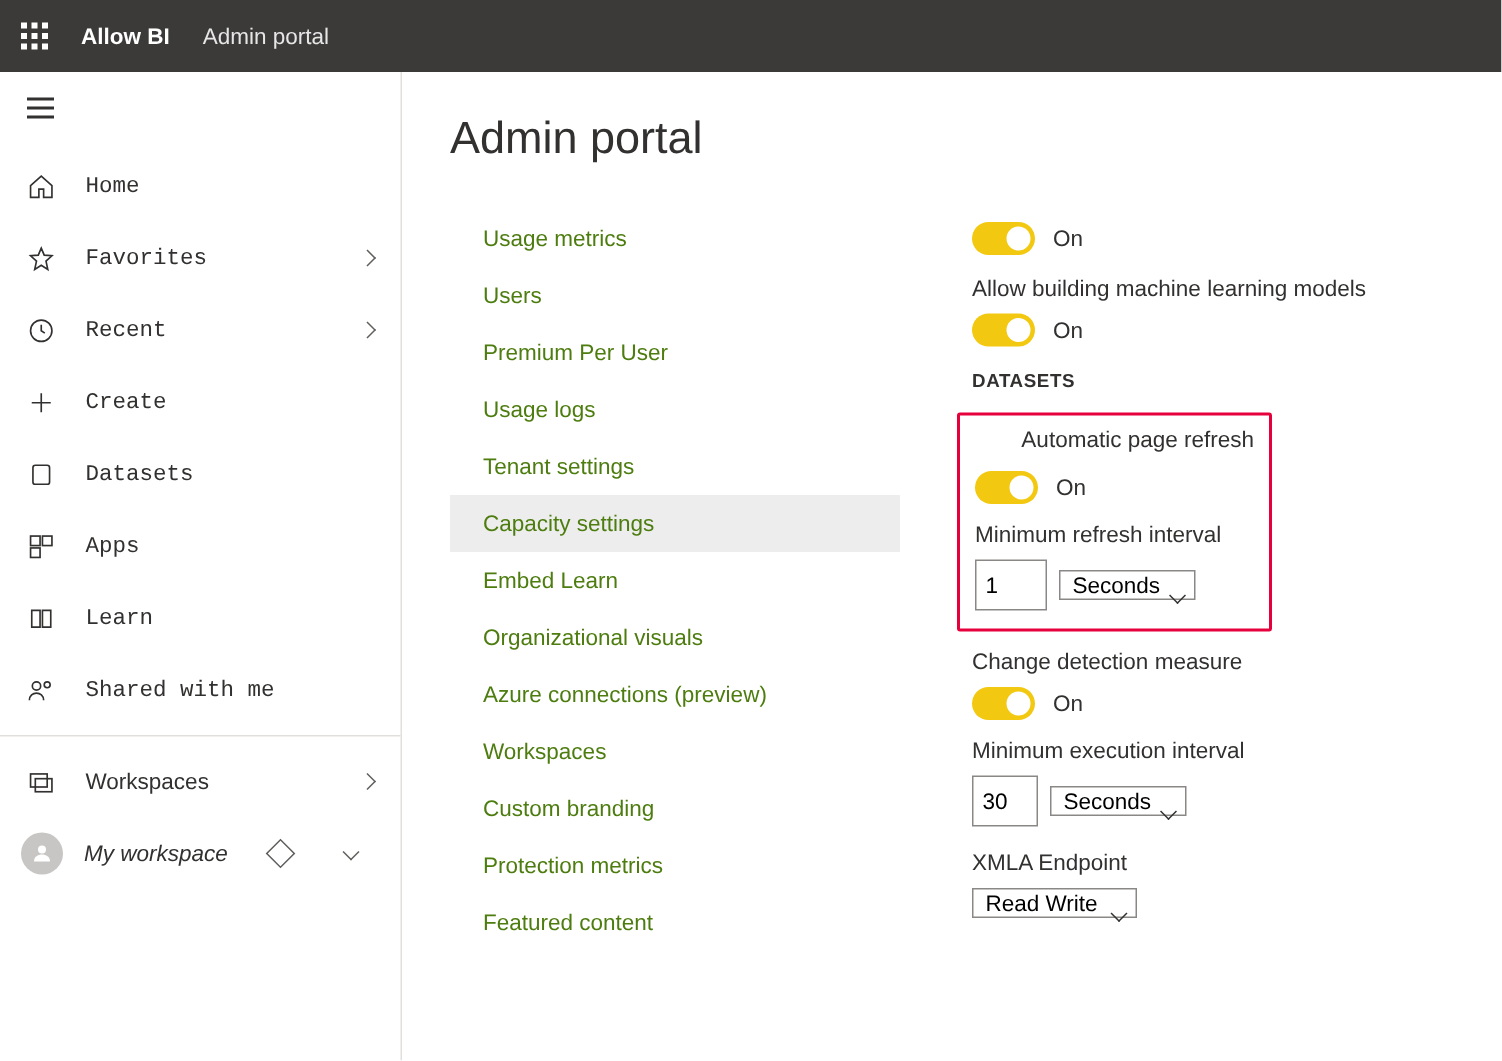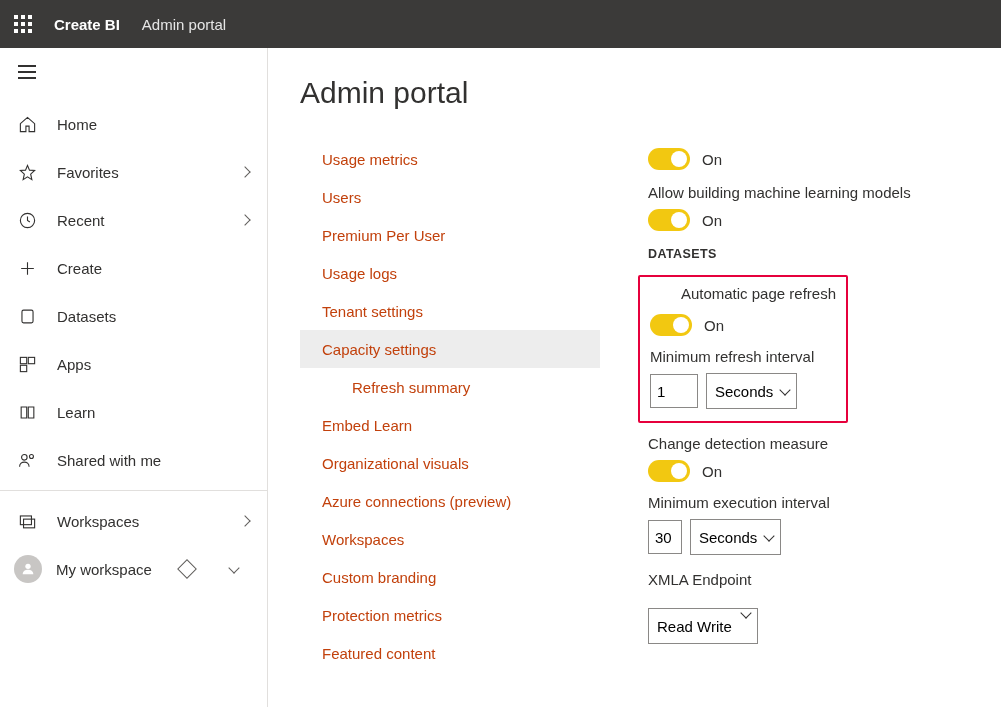--- a/index.html
+++ b/index.html
@@ -21,51 +21,51 @@
 
   
   .main { display: flex; height: calc(707px - 48px); }
   .sidebar { width: 268px; border-right: 1px solid #e1dfdd; display: flex; flex-direction: column; }
   .content { flex: 1; background: #fff; overflow: hidden; }
 
   
   .side-collapse { height: 48px; display: flex; align-items: center; padding: 0 18px; }
   .hamburger { width: 18px; height: 14px; display:flex; flex-direction:column; justify-content:space-between;}
   .hamburger span{height:2px; background:#323130; width:100%;}
-  .nav { list-style:none; padding: 4px 0 0 0; }
+  .nav { list-style:none; padding: 4px 0 0 0; font-family: Liberation Mono, monospace; }
   .nav-item { display:flex; align-items:center; height:48px; padding:0 18px; gap:20px; cursor:pointer; font-size:15px;}
   .nav-item .spacer{flex:1;}
   .nav-item svg{width:19px;height:19px; stroke:#323130; fill:none; stroke-width:1.4;}
   .chev { width:8px;height:8px;border-right:1.6px solid #605e5c;border-bottom:1.6px solid #605e5c; transform:rotate(-45deg);}
   .divider{height:1px; background:#e1dfdd; margin:6px 0;}
-  .ws-row{display:flex; align-items:center; height:48px; padding:0 14px; gap:14px; font-size:15px;}
+  .ws-row{display:flex; align-items:center; height:48px; padding:0 14px; gap:14px; font-size:15px;font-style:italic;}
   .avatar{width:28px;height:28px;border-radius:50%;background:#c8c6c4;display:flex;align-items:center;justify-content:center;}
   .avatar svg{width:16px;height:16px;fill:#fff;}
   .diamond{width:14px;height:14px;border:1.4px solid #605e5c;transform:rotate(45deg);}
   .chev-down{width:8px;height:8px;border-right:1.6px solid #605e5c;border-bottom:1.6px solid #605e5c;transform:rotate(45deg);margin-bottom:3px;}
 
   
   .content-inner{padding:28px 0 0 32px; display:flex; gap:48px;}
   .page-title{font-size:30px; font-weight:350; color:#323130; margin-bottom:30px;}
   .subnav{list-style:none; width:300px;}
-  .subnav-item{height:38px; display:flex; align-items:center; padding:0 22px; font-size:15px; color:#c2410c; cursor:pointer;}
+  .subnav-item{height:38px; display:flex; align-items:center; padding:0 22px; font-size:15px; color:#4d7c0f; cursor:pointer;}
   .subnav-item.selected{background:#ededed;}
   .subnav-sub{padding-left:52px;}
 
   .settings-col{flex:1; padding-top:8px; padding-right:40px;}
   .toggle-row{display:flex; align-items:center; gap:12px; margin-bottom:14px; font-size:15px;}
   .toggle{width:42px;height:22px;background:#f2c811;border-radius:11px;position:relative;cursor:pointer;}
   .toggle::after{content:"";position:absolute;right:3px;top:3px;width:16px;height:16px;border-radius:50%;background:#fff;}
   .setting-label{font-size:15px; margin-bottom:10px;}
   .section-heading{font-size:12.5px; font-weight:700; letter-spacing:0.4px; color:#323130; margin-top:10px; margin-bottom:8px;}
   .highlight-box{border:2px solid #e6003c; padding:8px 10px 12px 10px; border-radius:2px; margin:6px 0 6px -10px; display:inline-block; min-width:210px;}
   .input-row{display:flex; gap:8px; align-items:center;}
   .num-input{width:48px; height:34px; border:1px solid #8a8886; font-size:15px; padding:0 6px;}
-  .num-input.wide{width:34px;}
-  .select{height:36px; border:1px solid #8a8886; font-size:15px; padding:0 22px 0 8px; background:#fff; appearance:none; position:relative;}
+  .num-input.wide{width:44px;}
+  .select{height:20px; border:1px solid #8a8886; font-size:15px; padding:0 22px 0 8px; background:#fff; appearance:none; position:relative;}
   .select-wrap{position:relative; display:inline-block;}
   .select-wrap::after{content:""; position:absolute; right:8px; top:13px; width:7px;height:7px;border-right:1.5px solid #323130;border-bottom:1.5px solid #323130; transform:rotate(45deg); pointer-events:none;}
   .mb8{margin-bottom:8px;}
   .mb12{margin-bottom:12px;text-align:right;}
   .mb16{margin-bottom:16px;}
 </style>
 </head>
 <body>
 
 <div class="topbar">
@@ -73,21 +73,21 @@
     <span></span>
       <span></span>
       <span></span>
       <span></span>
       <span></span>
       <span></span>
       <span></span>
       <span></span>
       <span></span>
   </div>
-  <div class="brand">Create BI</div>
+  <div class="brand">Allow BI</div>
   <div class="portal-label">Admin portal</div>
 </div>
 
 <div class="main">
 
   <div class="sidebar">
     <div class="side-collapse">
       <div class="hamburger">
           <span></span>
           <span></span>
@@ -183,21 +183,20 @@
       <h1 class="page-title">Admin portal</h1>
     </div>
     <div class="content-inner" style="padding-top:0;">
       <ul class="subnav">
         <li class="subnav-item">Usage metrics</li>
         <li class="subnav-item">Users</li>
         <li class="subnav-item">Premium Per User</li>
         <li class="subnav-item">Usage logs</li>
         <li class="subnav-item">Tenant settings</li>
         <li class="subnav-item selected">Capacity settings</li>
-        <li class="subnav-item subnav-sub">Refresh summary</li>
         <li class="subnav-item">Embed Learn</li>
         <li class="subnav-item">Organizational visuals</li>
         <li class="subnav-item">Azure connections (preview)</li>
         <li class="subnav-item">Workspaces</li>
         <li class="subnav-item">Custom branding</li>
         <li class="subnav-item">Protection metrics</li>
         <li class="subnav-item">Featured content</li>
       </ul>
 
       <div class="settings-col">
@@ -241,21 +240,21 @@
           <span class="select-wrap">
             <select class="select">
               <option>Seconds</option>
             </select>
           </span>
         </div>
 
         <div class="setting-label mb8">XMLA Endpoint</div>
         <div class="input-row">
           <span class="select-wrap">
-            <select class="select" style="min-width:110px;margin-top:12px;">
+            <select class="select" style="min-width:110px;">
               <option>Read Write</option>
             </select>
           </span>
         </div>
       </div>
     </div>
   </div>
 </div>
 
 </body></html>

